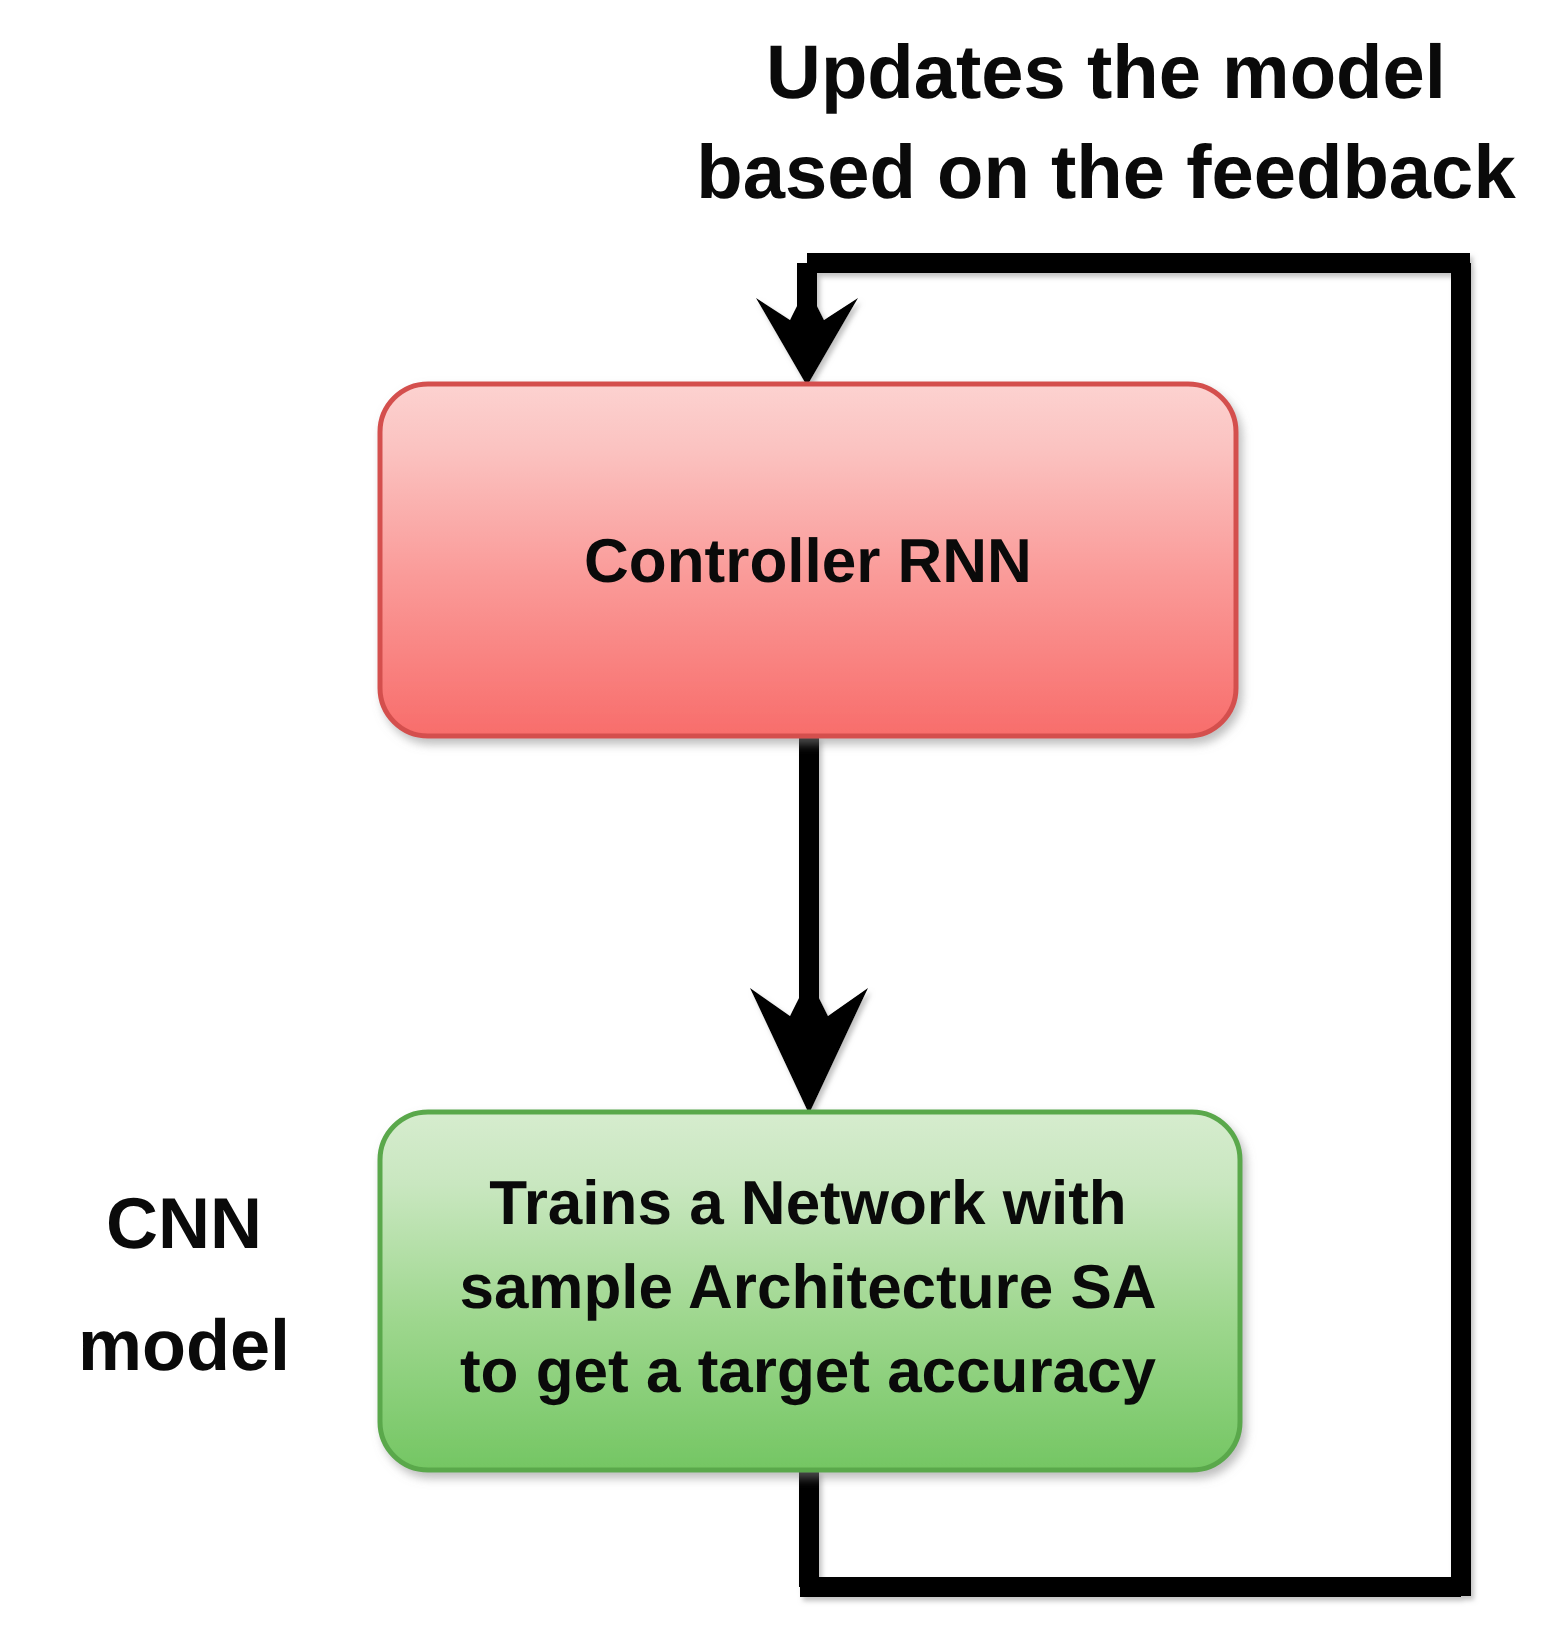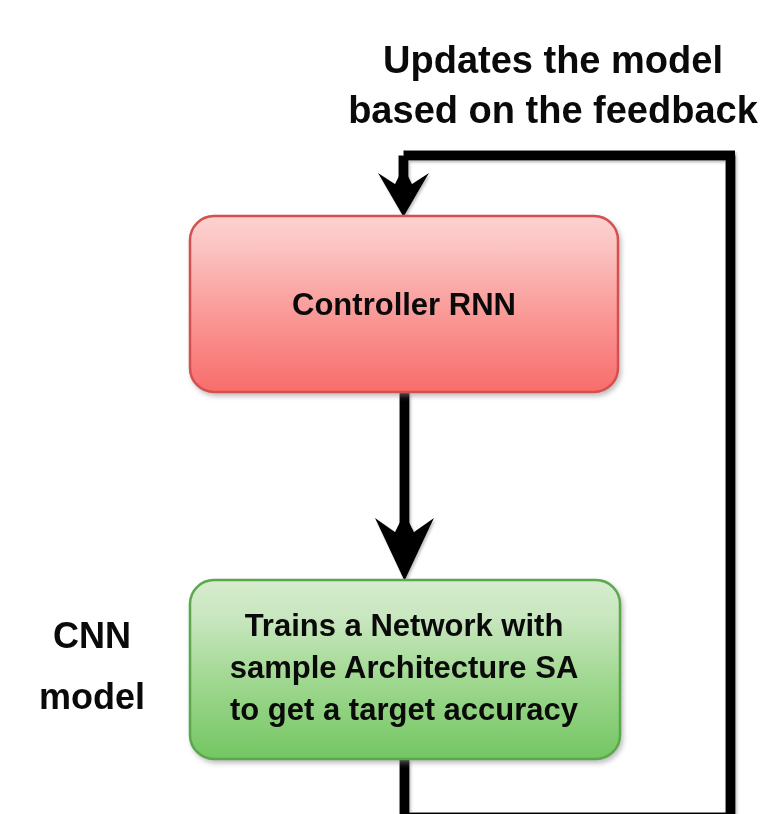--- a/index.html
+++ b/index.html
@@ -11,21 +11,20 @@
     width: 778px;
     height: 814px;
     font-family: "Liberation Sans", sans-serif;
     overflow: hidden;
   }
   #diagram-root {
     position: relative;
     width: 778px;
     height: 580px;
     background: #ffffff;
-    margin-top: 24px;
   }
   #diagram-svg {
     position: absolute;
     top: 0;
     left: 0;
     width: 778px;
     height: 814px;
     display: block;
   }
   .dg-text {

